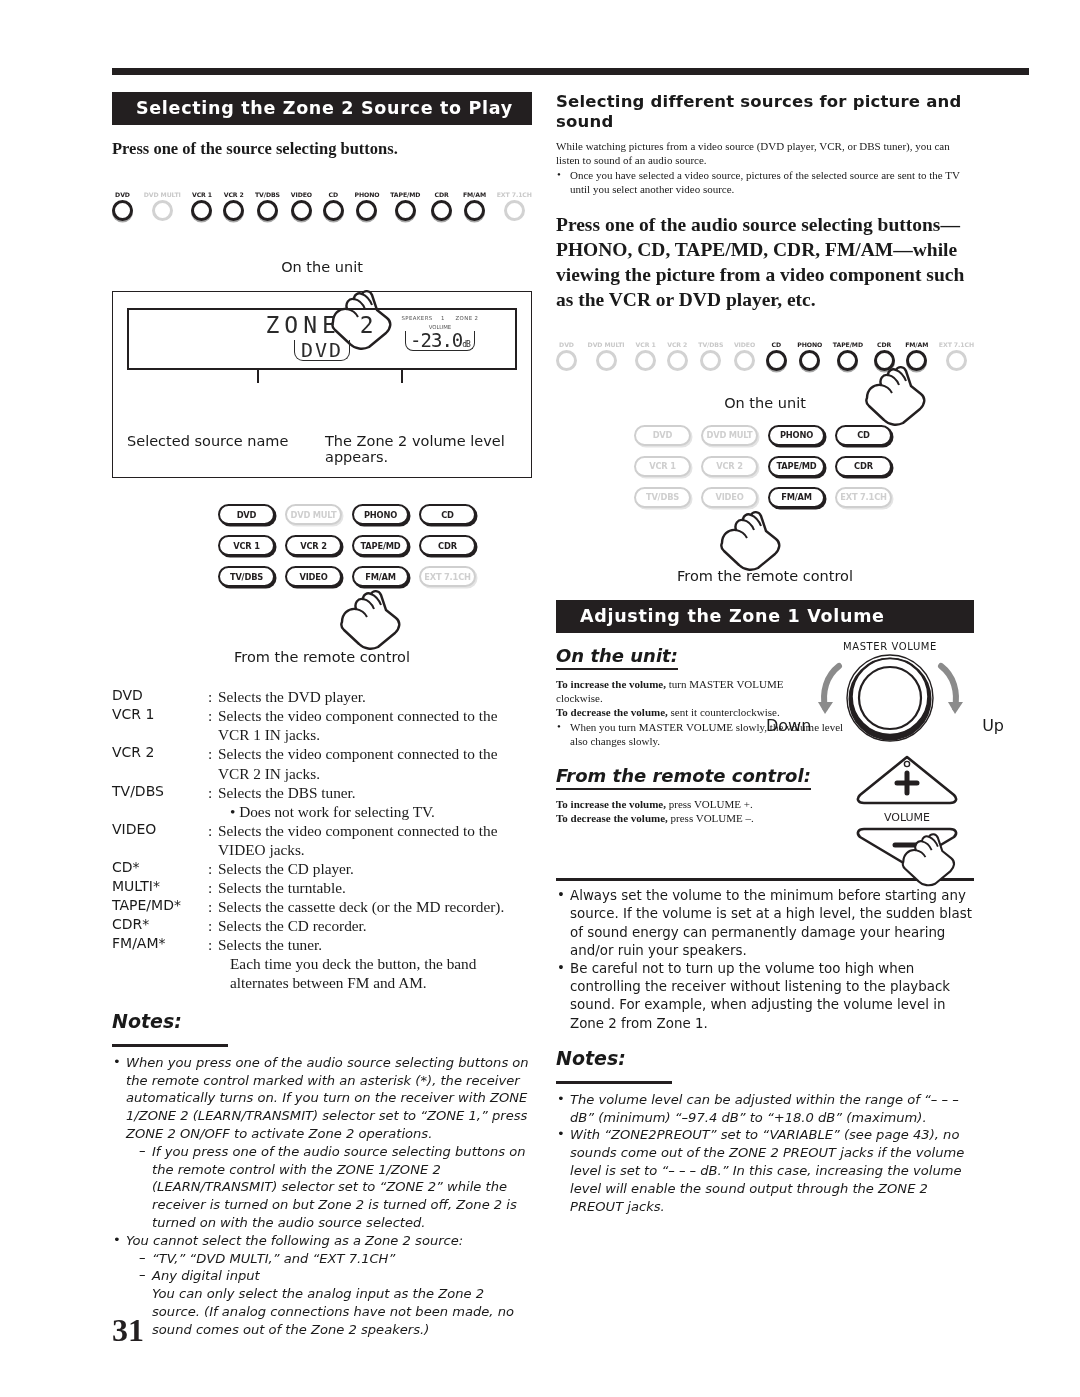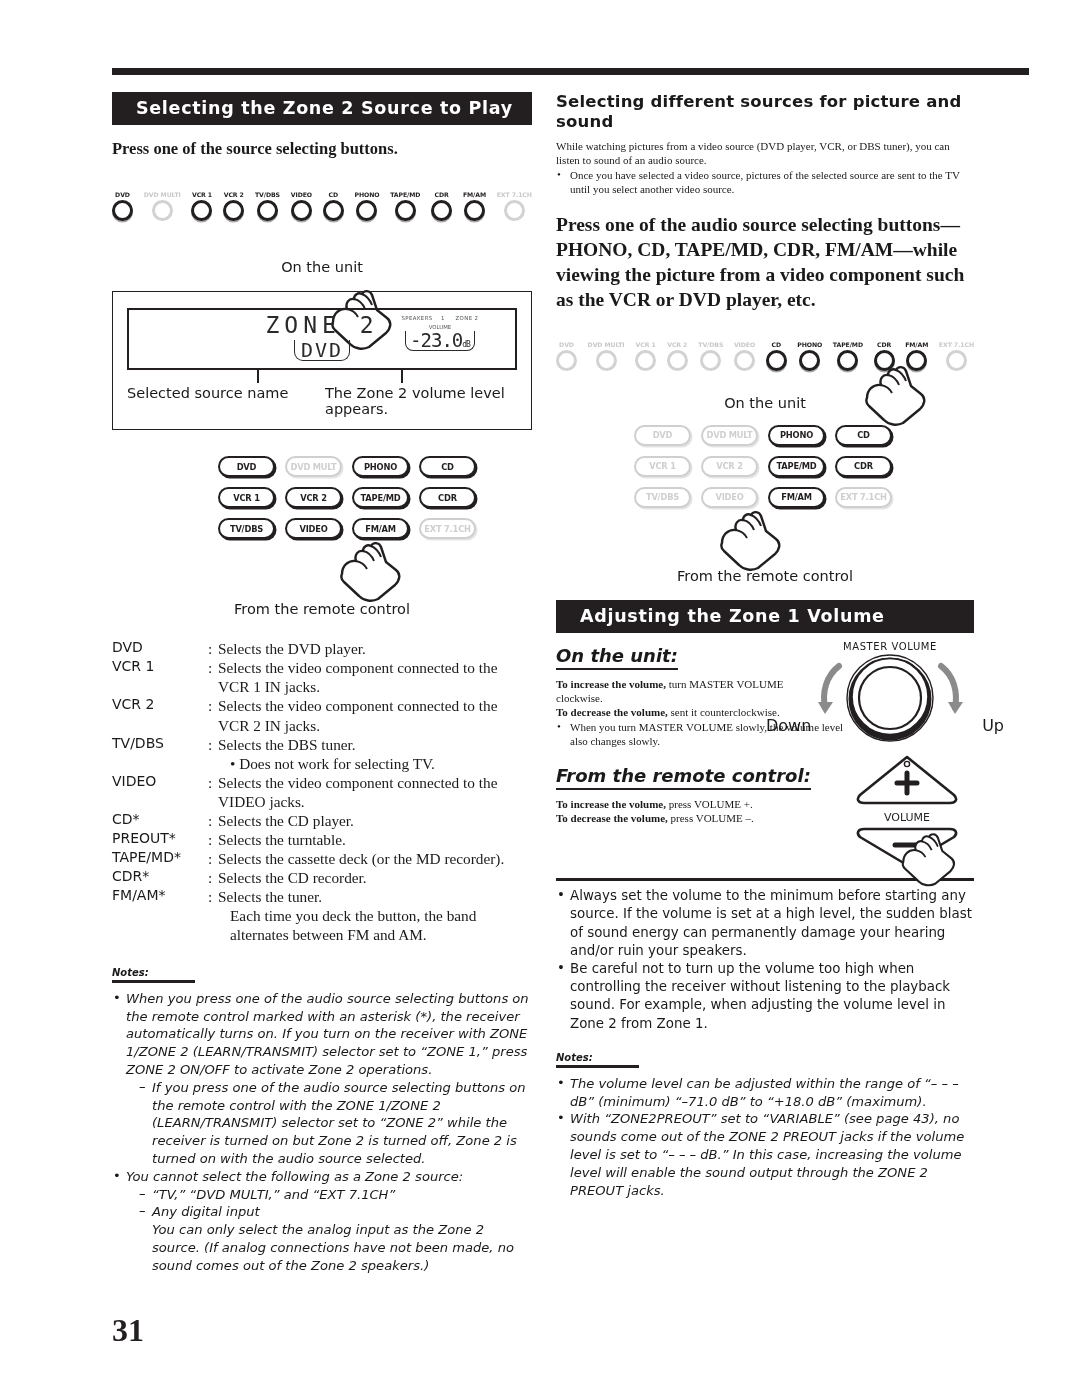--- a/index.html
+++ b/index.html
@@ -41,21 +41,21 @@
   .body-serif { font-family: "Liberation Serif", serif; font-size: 11px; line-height: 1.27; }
   .big-bold-serif { font-family: "Liberation Serif", serif; font-weight: bold; font-size: 19.5px; line-height: 1.28; }
   .sans { font-family: "DejaVu Sans", sans-serif; }
 
   ul.bl { list-style: none; margin: 0; padding: 0; }
   ul.bl > li { position: relative; padding-left: 14px; }
   ul.bl > li::before { content: "•"; position: absolute; left: 1px; top: -1px; }
   ul.dash > li::before { content: "–"; }
 
   
-  .cap { font-family: "DejaVu Sans", sans-serif; font-size: 14.5px; text-align: center; }
+  .cap { font-family: "DejaVu Sans", sans-serif; font-size: 14.5px; text-align: center; margin-top: 48px; }
 
   
   .unit-row { display: flex; justify-content: space-between; align-items: flex-end; }
   .ub { text-align: center; }
   .ub-label {
     font-family: "DejaVu Sans", sans-serif; font-weight: bold;
     font-size: 6.2px; letter-spacing: -.1px; margin-bottom: 2px; color: #231f20;
     white-space: nowrap;
   }
   .ub-label.dim { color: #c9c9c9; }
@@ -112,22 +112,22 @@
   .src-list { font-family: "Liberation Serif", serif; font-size: 15.3px; line-height: 1.245; }
   .src-row { display: flex; }
   .src-name { width: 96px; font-family: "DejaVu Sans", sans-serif; font-size: 14px; flex: none; }
   .src-colon { width: 10px; flex: none; }
   .src-desc { flex: 1; }
   .src-sub { padding-left: 12px; }
 
   
   .notes-head {
     font-family: "DejaVu Sans", sans-serif; font-weight: bold; font-style: italic;
-    font-size: 10px; display: inline-block; border-bottom: 3px solid #231f20;
-    padding-bottom: 2px; padding-right: 46px;
+    font-size: 19px; display: inline-block; border-bottom: 3px solid #231f20;
+    padding-bottom: 12px; padding-right: 46px;
   }
   .cautions-head {
     font-family: "DejaVu Sans", sans-serif; font-weight: bold;
     font-size: 14.5px; letter-spacing: .2px;
   }
   .caution-rule { border-bottom: 3px solid #231f20; margin-top: 1px; }
   .notes-body {
     font-family: "DejaVu Sans", sans-serif; font-style: italic;
     font-size: 13.1px; line-height: 1.36;
   }
@@ -316,21 +316,21 @@
           </div>
         </div>
         <div class="src-row">
           <div class="src-name">CD*</div>
           <div class="src-colon">:</div>
           <div class="src-desc">
             <div>Selects the CD player.</div>
           </div>
         </div>
         <div class="src-row">
-          <div class="src-name">PREOUT*</div>
+          <div class="src-name">MULTI*</div>
           <div class="src-colon">:</div>
           <div class="src-desc">
             <div>Selects the turntable.</div>
           </div>
         </div>
         <div class="src-row">
           <div class="src-name">TAPE/MD*</div>
           <div class="src-colon">:</div>
           <div class="src-desc">
             <div>Selects the cassette deck (or the MD recorder).</div>
@@ -541,20 +541,20 @@
       <div class="caution-rule"></div>
       <ul class="bl caution-body" id="cautions-list" style="margin-top:6px;">
           <li>Always set the volume to the minimum before starting any source. If the volume is set at a high level, the sudden blast of sound energy can permanently damage your hearing and/or ruin your speakers.</li>
           <li>Be careful not to turn up the volume too high when controlling the receiver without listening to the playback sound. For example, when adjusting the volume level in Zone 2 from Zone 1.</li>
         </ul>
     </div>
 
     <div style="margin-top:14px;">
       <div class="notes-head">Notes:</div>
       <ul class="bl notes-body" id="right-notes" style="margin-top:7px;">
-          <li>The volume level can be adjusted within the range of “– – – dB” (minimum) “–71.0 dB” to “+18.0 dB” (maximum).</li>
+          <li>The volume level can be adjusted within the range of “– – – dB” (minimum) “–97.4 dB” to “+18.0 dB” (maximum).</li>
           <li>With “ZONE2PREOUT” set to “VARIABLE” (see page 43), no sounds come out of the ZONE 2 PREOUT jacks if the volume level is set to “– – – dB.” In this case, increasing the volume level will enable the sound output through the ZONE 2 PREOUT jacks.</li>
         </ul>
     </div>
   </div>
 
   <div class="page-num">31</div>
 </div>
 
 </body></html>

